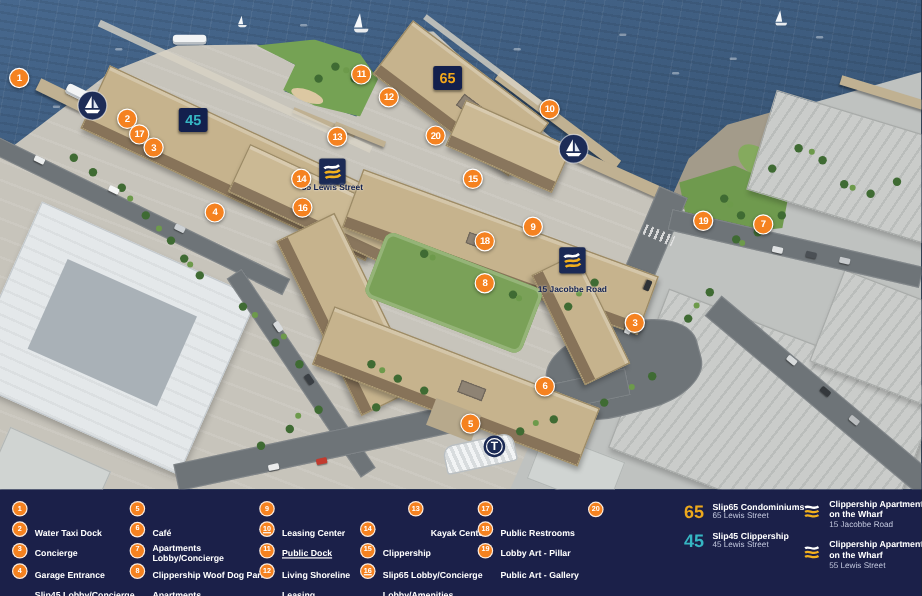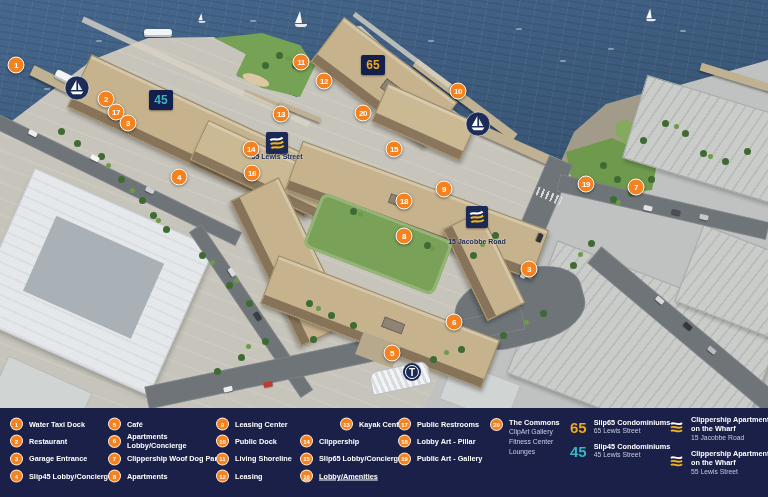--- a/index.html
+++ b/index.html
@@ -65,21 +65,21 @@
       box-shadow:0 1px 2px rgba(0,0,0,.4);}
   .mk{position:absolute;width:15px;height:15px;border-radius:50%;background:#f47b20;border:1.5px solid #fff;
       transform:translate(-50%,-50%);z-index:60;display:flex;align-items:center;justify-content:center;
       color:#fff;font-weight:bold;font-size:8px;letter-spacing:-.5px;box-shadow:0 1px 3px rgba(0,0,0,.45);}
   
   .legend{position:absolute;left:0;top:408px;width:768px;height:89px;background:#1b2049;color:#fff;}
   .lg-item{position:absolute;display:flex;align-items:center;gap:6px;transform:translateY(-50%);}
   .lg-item.lg-top{transform:none;align-items:flex-start;}
   .lg-dot{flex:0 0 auto;width:11px;height:11px;border-radius:50%;background:#f58220;border:1px solid rgba(255,255,255,.85);
       display:flex;align-items:center;justify-content:center;font-size:6px;font-weight:bold;color:#fff;}
-  .lg-txt{font-size:7.3px;font-weight:bold;line-height:1.25;white-space:nowrap;}
+  .lg-txt{font-size:7.3px;font-weight:bold;line-height:1.25;white-space:nowrap;margin-top:40px;}
   .lg-sub{display:block;font-size:6.8px;font-weight:normal;color:#c9cee6;line-height:1.45;}
   .lg-bld{position:absolute;display:flex;align-items:center;gap:7px;transform:translateY(-50%);}
   .lg-code{font-size:15px;font-weight:bold;line-height:1;}
   .lg-name{font-size:7.3px;font-weight:bold;line-height:1.3;white-space:nowrap;}
   .lg-addr{display:block;font-size:6.8px;font-weight:normal;color:#c3c8de;}
   .lg-flag{position:absolute;display:flex;align-items:center;gap:6px;transform:translateY(-50%);}
 </style>
 </head>
 <body>
 
@@ -269,21 +269,21 @@
   </div>
 
   <div class="legend" style="background: rgb(27, 32, 73);">
     <div id="legend-cols">
         <div class="lg-item" style="left: 10px; top: 16px;">
           <span class="lg-dot">1</span>
           <span class="lg-txt">Water Taxi Dock</span>
         </div>
         <div class="lg-item" style="left: 10px; top: 33px;">
           <span class="lg-dot">2</span>
-          <span class="lg-txt">Restaurant</span>
+          <span class="lg-txt">Concierge</span>
         </div>
         <div class="lg-item" style="left: 10px; top: 50.5px;">
           <span class="lg-dot">3</span>
           <span class="lg-txt">Garage Entrance</span>
         </div>
         <div class="lg-item" style="left: 10px; top: 68px;">
           <span class="lg-dot">4</span>
           <span class="lg-txt">Slip45 Lobby/Concierge</span>
         </div>
         <div class="lg-item" style="left: 108px; top: 16px;">
@@ -299,21 +299,21 @@
           <span class="lg-txt">Clippership Woof Dog Park</span>
         </div>
         <div class="lg-item" style="left: 108px; top: 68px;">
           <span class="lg-dot">8</span>
           <span class="lg-txt">Apartments</span>
         </div>
         <div class="lg-item" style="left: 216px; top: 16px;">
           <span class="lg-dot">9</span>
           <span class="lg-txt">Leasing Center</span>
         </div>
-        <div class="lg-item" style="left: 216px; top: 33px;">
+        <div class="lg-item" style="left: 216px; top: 33px; text-decoration: underline;">
           <span class="lg-dot">10</span>
           <span class="lg-txt">Public Dock</span>
         </div>
         <div class="lg-item" style="left: 216px; top: 50.5px;">
           <span class="lg-dot">11</span>
           <span class="lg-txt">Living Shoreline</span>
         </div>
         <div class="lg-item" style="left: 216px; top: 68px;">
           <span class="lg-dot">12</span>
           <span class="lg-txt">Leasing</span>
@@ -341,31 +341,30 @@
         <div class="lg-item" style="left: 398px; top: 33px;">
           <span class="lg-dot">18</span>
           <span class="lg-txt">Lobby Art - Pillar</span>
         </div>
         <div class="lg-item" style="left: 398px; top: 50.5px;">
           <span class="lg-dot">19</span>
           <span class="lg-txt">Public Art - Gallery</span>
         </div>
         <div class="lg-item lg-top" style="left: 490px; top: 10px;">
           <span class="lg-dot">20</span>
-          <span class="lg-txt">The Commons<span class="lg-sub">ClipArt Gallery</span><span class="lg-sub">Fitness Center</span><span class="lg-sub">Lounges</span></span>
         </div>
       </div>
 
     <div class="lg-bld" style="left:570px;top:19px;">
       <span class="lg-code" style="color: rgb(236, 168, 29);">65</span>
       <span class="lg-name"><span>Slip65 Condominiums</span><span class="lg-addr">65 Lewis Street</span></span>
     </div>
     <div class="lg-bld" style="left:570px;top:43px;">
       <span class="lg-code" style="color: rgb(54, 182, 195);">45</span>
-      <span class="lg-name"><span>Slip45 Condominiums</span><span class="lg-addr">45 Lewis Street</span></span>
+      <span class="lg-name"><span>Slip45 Clippership</span><span class="lg-addr">45 Lewis Street</span></span>
     </div>
 
     <div class="lg-flag" style="left:668px;top:21px;">
       <span><svg width="17" height="16" viewBox="0 0 20 20">
             <path d="M3,6 C7,3 11,9 17,5" stroke="#fff" stroke-width="2.4" fill="none"></path>
             <path d="M3,10.5 C7,7.5 11,13.5 17,9.5" stroke="#f2b01e" stroke-width="2.4" fill="none"></path>
             <path d="M3,15 C7,12 11,18 17,14" stroke="#f2b01e" stroke-width="2.4" fill="none"></path>
           </svg></span>
       <span class="lg-name"><span>Clippership Apartments</span><br><span>on the Wharf</span><span class="lg-addr">15 Jacobbe Road</span></span>
     </div>

